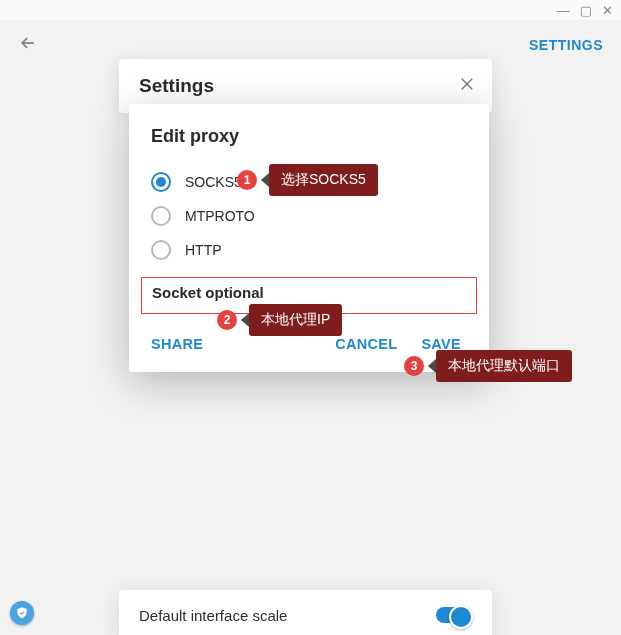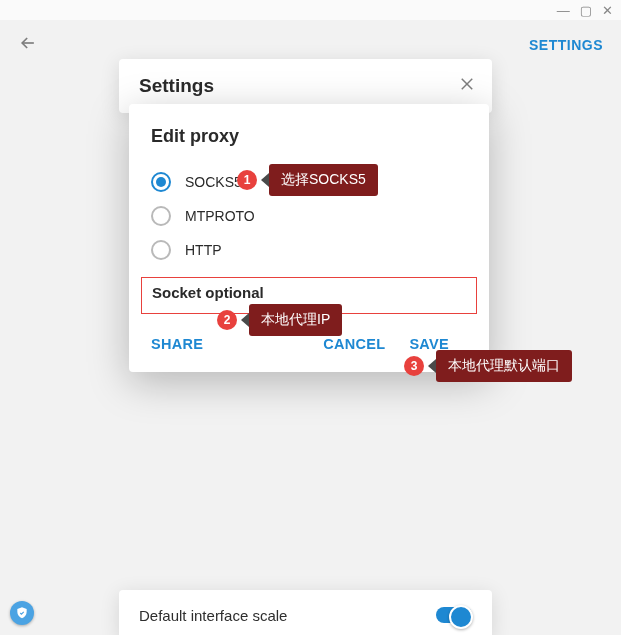--- a/index.html
+++ b/index.html
@@ -44,21 +44,21 @@
 .addr-row { display: flex; gap: 10px; }
 .field { flex: 1; }
 .field.port { flex: 0 0 70px; }
 .field-label { font-size: 12.5px; color: #9a9a9a; margin-bottom: 2px; }
 .field-value { font-size: 15px; color: #2a2a2a; border: none; outline: none; width: 100%; background: transparent; }
 
 .cred-block { padding: 14px 22px 4px 22px; }
 .text-input { width: 100%; border: none; border-bottom: 1px solid #e4e4e4; padding: 10px 0 8px 0; font-size: 15px; color: #2a2a2a; outline: none; background: transparent; }
 .text-input::placeholder { color: #9a9a9a; }
 
-.btn-row { display: flex; justify-content: space-between; align-items: flex-start; padding: 22px 40px 6px 22px; }
+.btn-row { display: flex; justify-content: space-between; align-items: flex-start; padding: 22px 28px 6px 22px; }
 .btn-row .right { display: flex; gap: 24px; }
 .btn { font-size: 14.5px; font-weight: 600; color: #1e88d2; letter-spacing: .3px; cursor: pointer; }
 
 
 .callout { position: absolute; display: flex; align-items: center; z-index: 20; pointer-events: none; }
 .badge-num { width: 20px; height: 20px; background: #e8413d; color: #fff; font-size: 12px; font-weight: 600; border-radius: 50%; display: flex; align-items: center; justify-content: center; flex-shrink: 0; }
 .arrow-left { width: 0; height: 0; border-top: 7px solid transparent; border-bottom: 7px solid transparent; border-right: 8px solid #4a4a4a; margin-left: 4px; }
 .bubble { background: #7f1d1d; color: #fff; font-size: 14px; padding: 7px 12px; border-radius: 3px; white-space: nowrap; }
 </style>
 </head>

